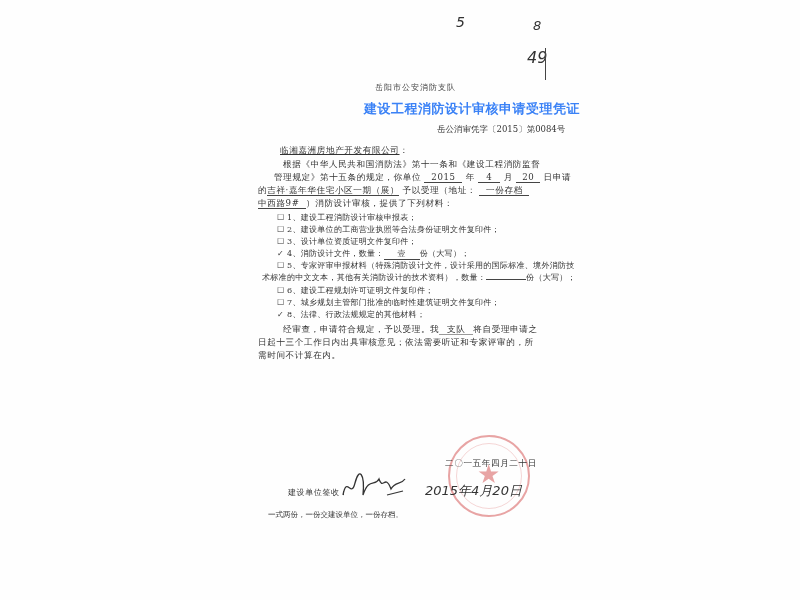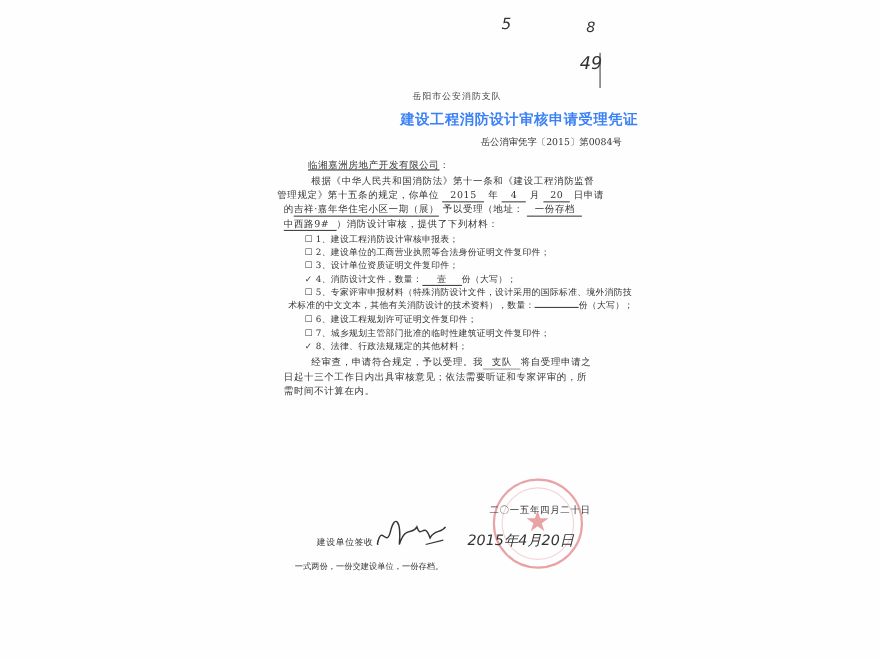--- a/index.html
+++ b/index.html
@@ -41,21 +41,21 @@
 
   <div class="abs issuer">岳阳市公安消防支队</div>
   <div class="abs title">建设工程消防设计审核申请受理凭证</div>
   <div class="abs docno">岳公消审凭字〔2015〕第0084号</div>
 
   <div class="abs body-text" style="left:258px;top:145px;">
     <span class="ul">临湘嘉洲房地产开发有限公司</span><span>：</span>
   </div>
 
   <div class="abs body-text" style="left:283px;top:159px;">根据《中华人民共和国消防法》第十一条和《建设工程消防监督</div>
-  <div class="abs body-text" style="left:252px;top:172px;">
+  <div class="abs body-text" style="left:274px;top:172px;">
     <span>管理规定》第十五条的规定，你单位</span>
     <span class="blank" style="width:38px;">2015</span>
     <span>年</span>
     <span class="blank" style="width:22px;">4</span>
     <span>月</span>
     <span class="blank" style="width:24px;">20</span>
     <span>日申请</span>
   </div>
   <div class="abs body-text" style="left:258px;top:185px;">
     <span>的</span><span class="blank" style="width:132px;">吉祥·嘉年华住宅小区一期（展）</span>

